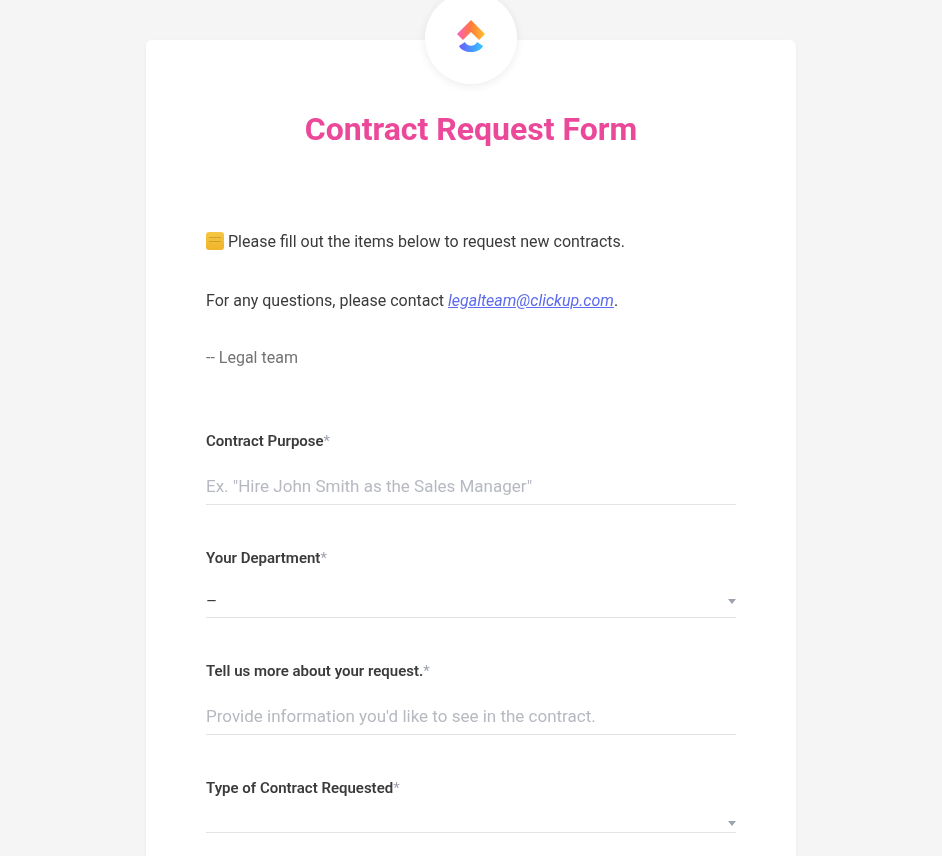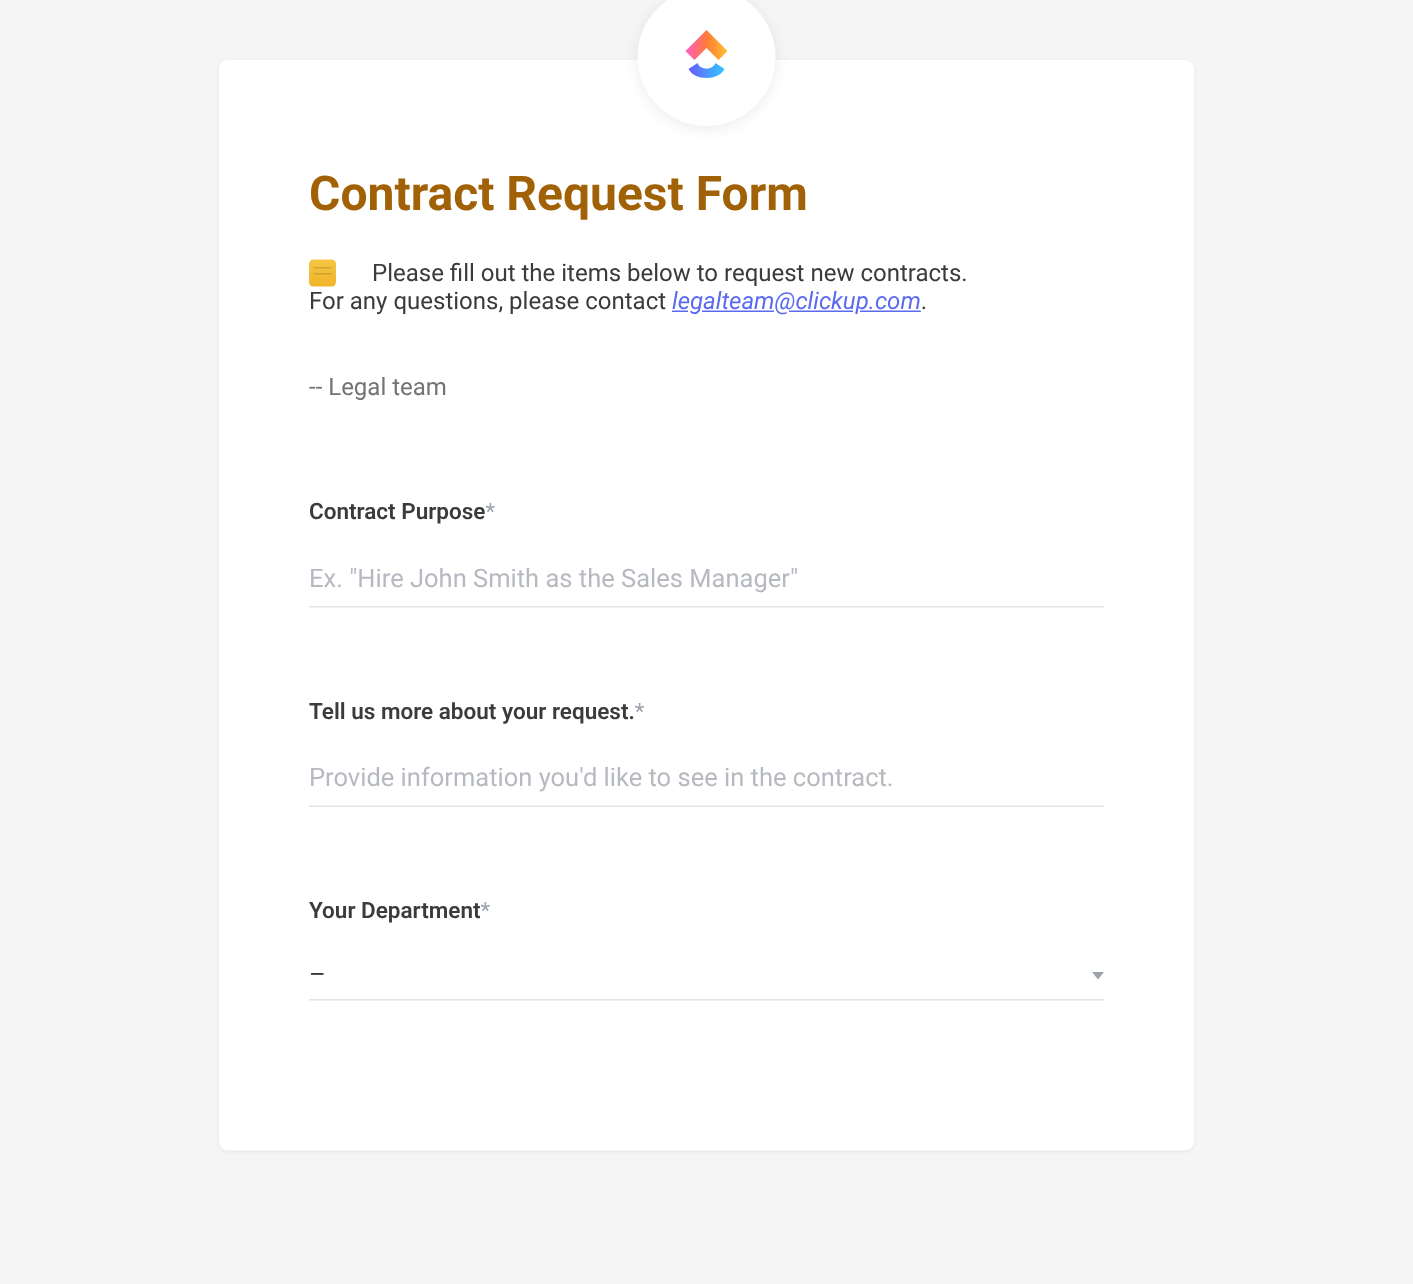--- a/index.html
+++ b/index.html
@@ -39,28 +39,29 @@
       justify-content: center;
     }
     .logo-inner {
       width: 44px;
       height: 44px;
       position: relative;
     }
     .form-title {
       font-size: 32px;
       font-weight: 700;
-      color: #a16207;
-      text-align: left;
-      margin-bottom: 24px;
+      color: #ec4899;
+      text-align: center;
+      margin-bottom: 84px;
     }
     .intro-line {
       display: flex;
-      align-items: center;
-      gap: 24px;
+      align-items: flex-start;
+      gap: 4px;
+      margin-bottom: 40px;
       font-size: 16px;
       color: #3b3b3b;
     }
     .emoji-icon {
       width: 18px;
       height: 18px;
       background: linear-gradient(180deg, #f6c643 0%, #f0b429 100%);
       border-radius: 3px;
       flex-shrink: 0;
       position: relative;
@@ -85,21 +86,21 @@
       color: #5b6aef;
       text-decoration: underline;
       font-style: italic;
     }
     .signature {
       font-size: 16px;
       color: #737373;
       margin-bottom: 65px;
     }
     .field {
-      margin-bottom: 60px;
+      margin-bottom: 44px;
     }
     .field-label {
       font-size: 15px;
       font-weight: 600;
       color: #3b3b3b;
       margin-bottom: 18px;
       display: block;
     }
     .required {
       color: #9da3ae;
@@ -181,29 +182,38 @@
 
   <div class="field">
     <label class="field-label">
       <span>Contract Purpose</span><span class="required">*</span>
     </label>
     <input type="text" class="text-input" placeholder="Ex. &quot;Hire John Smith as the Sales Manager&quot;" style="">
   </div>
 
   <div class="field">
     <label class="field-label">
-      <span>Tell us more about your request.</span><span class="required">*</span>
-    </label>
-    <input type="text" class="text-input" placeholder="Provide information you'd like to see in the contract." style="">
-  </div>
-
-  <div class="field">
-    <label class="field-label">
       <span>Your Department</span><span class="required">*</span>
     </label>
     <div class="select-wrap">
       <span class="select-value">–</span>
       <span class="chevron"></span>
     </div>
   </div>
 
+  <div class="field">
+    <label class="field-label">
+      <span>Tell us more about your request.</span><span class="required">*</span>
+    </label>
+    <input type="text" class="text-input" placeholder="Provide information you'd like to see in the contract." style="">
+  </div>
+
+  <div class="field">
+    <label class="field-label">
+      <span>Type of Contract Requested</span><span class="required">*</span>
+    </label>
+    <div class="select-wrap">
+      <span class="select-value"></span>
+      <span class="chevron"></span>
+    </div>
+  </div>
 
 </div>
 
 </body></html>

